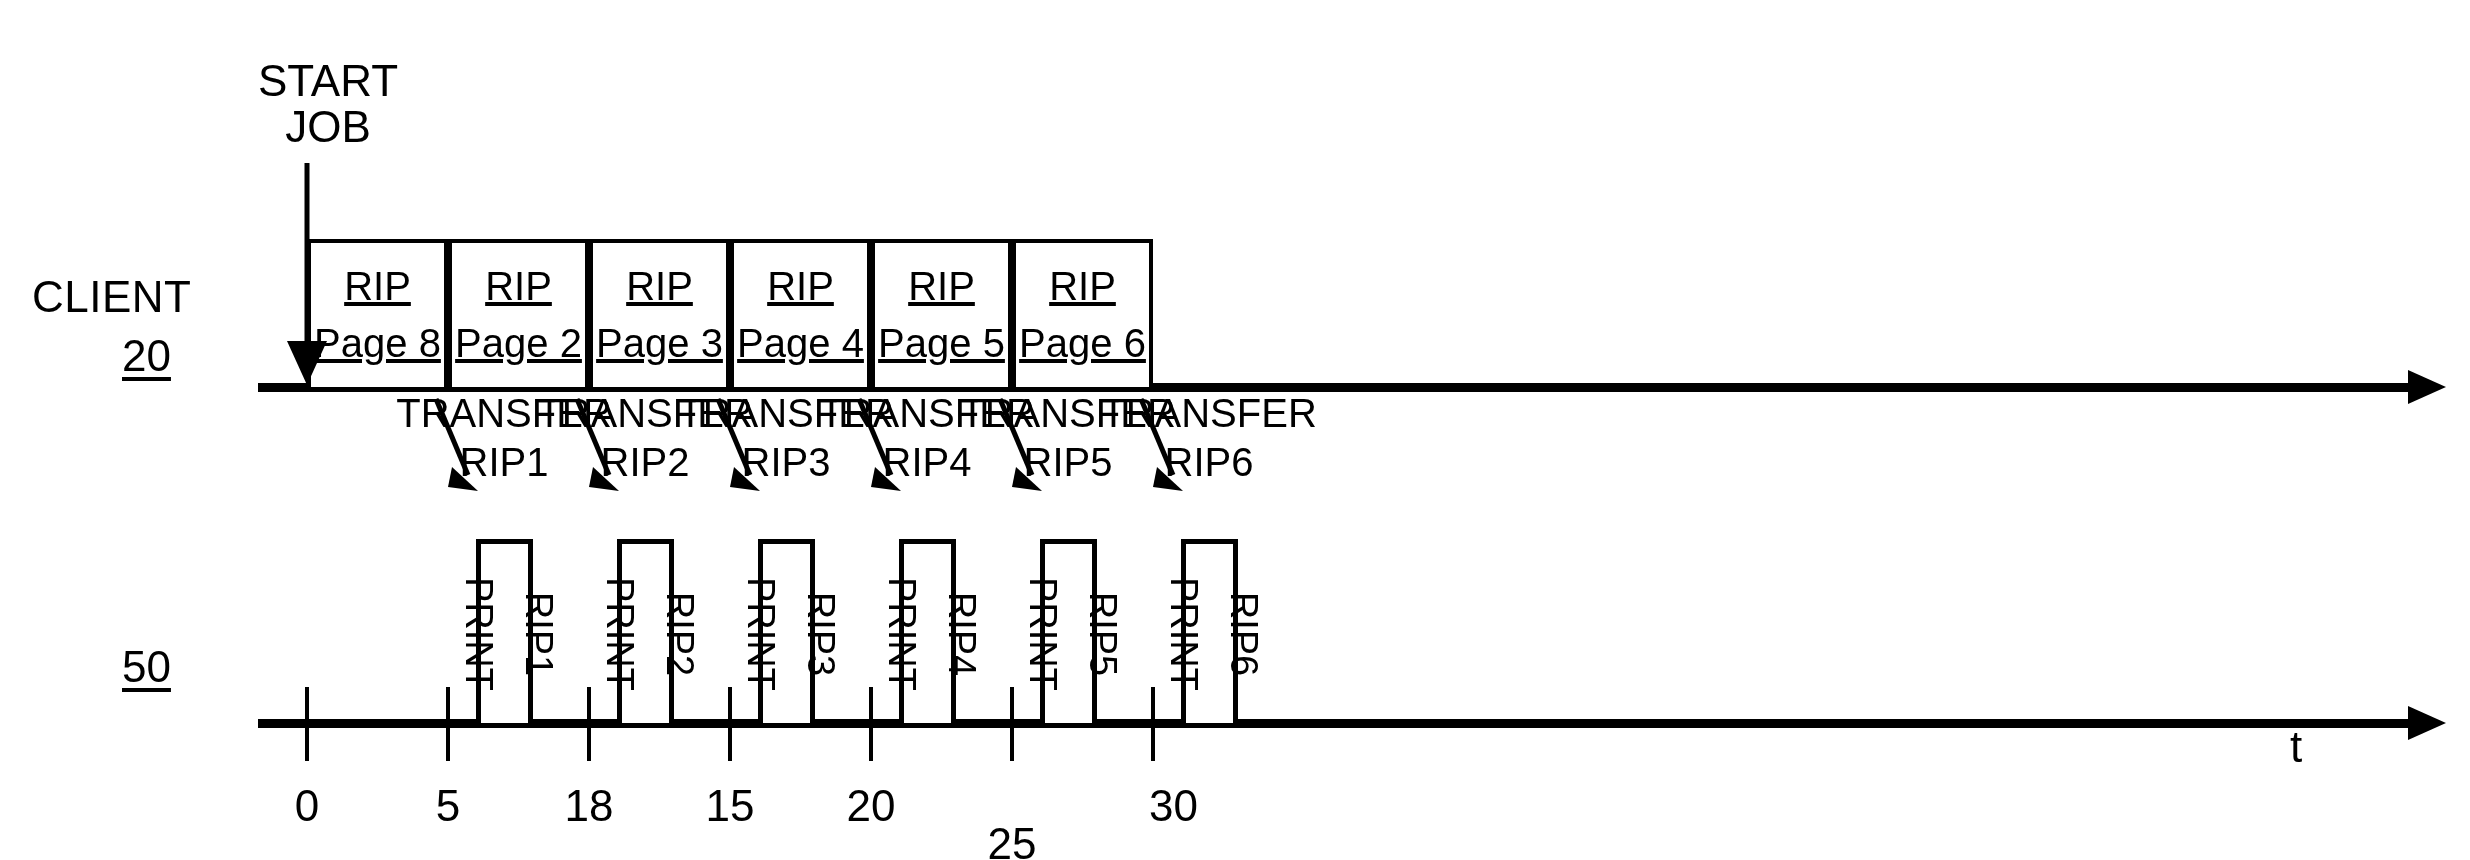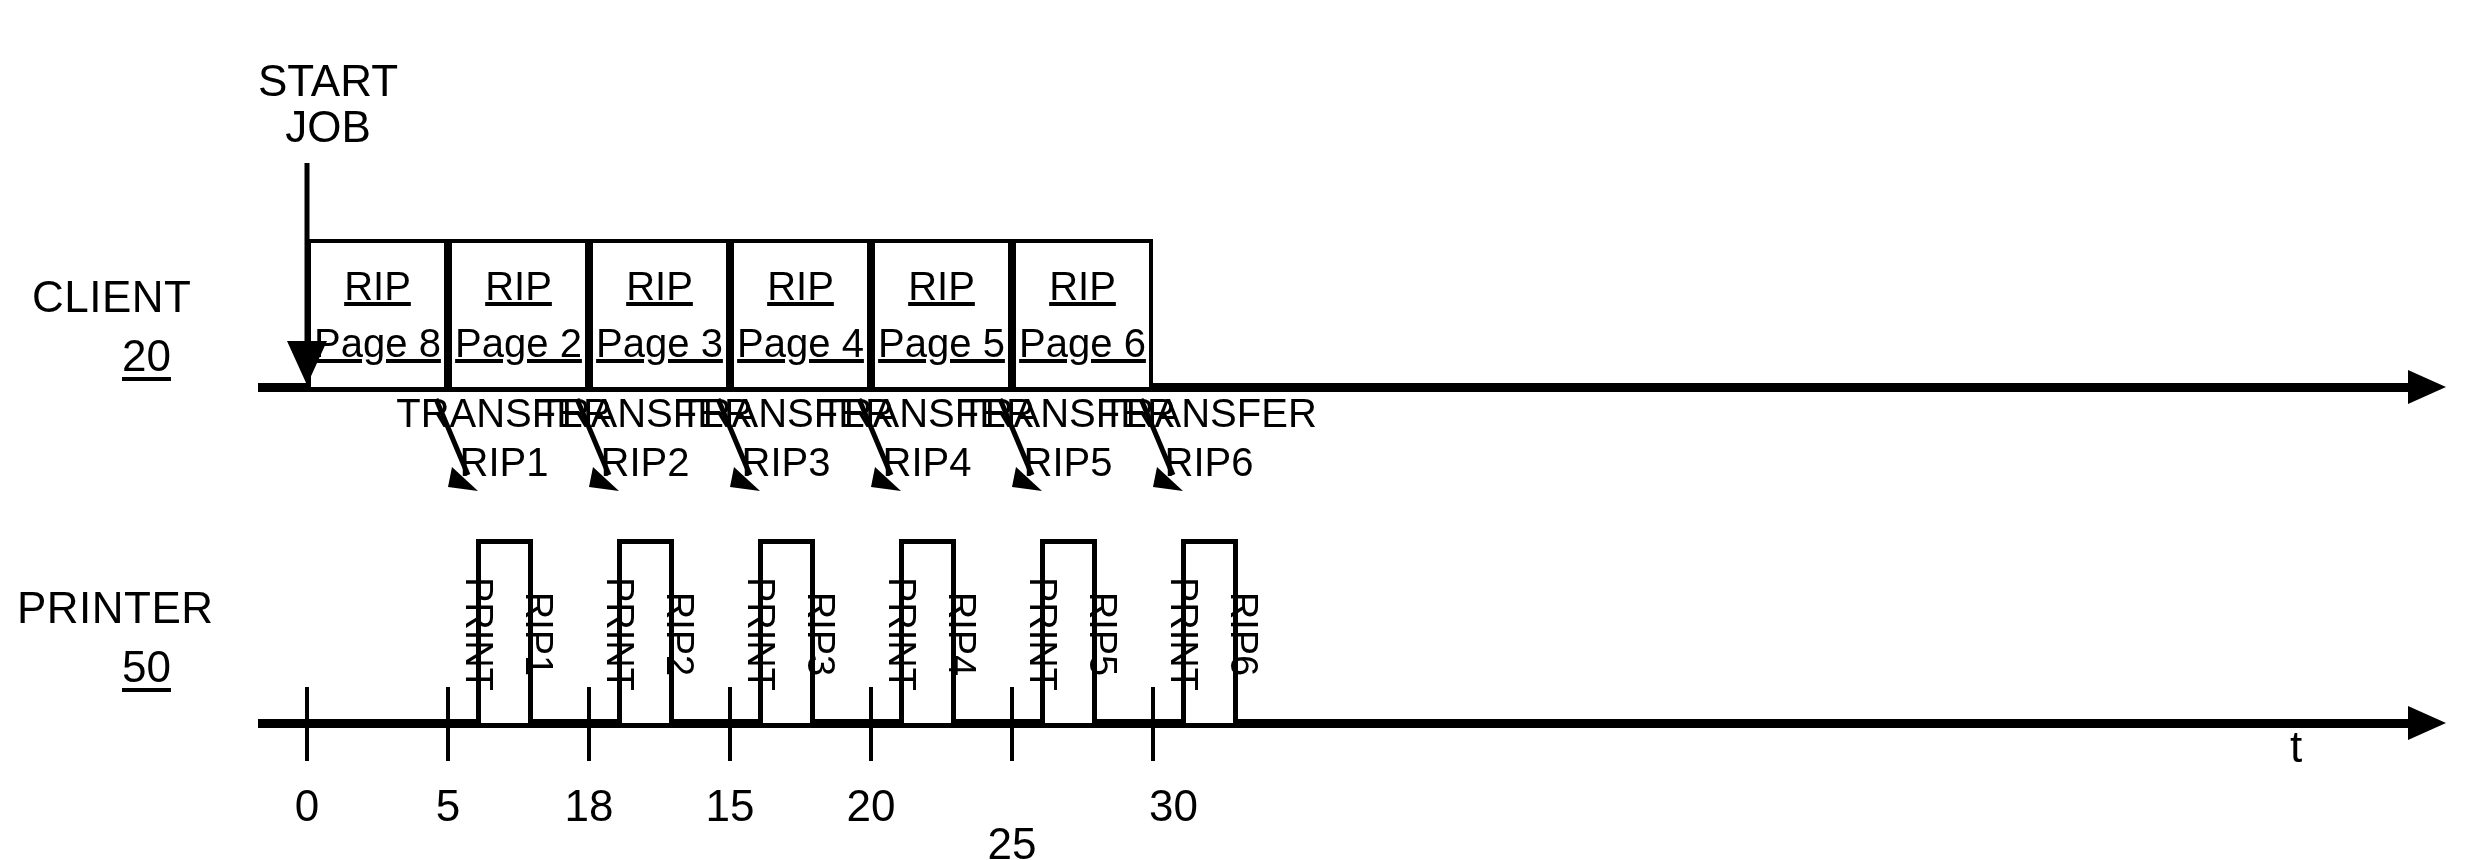--- a/index.html
+++ b/index.html
@@ -60,21 +60,20 @@
 <div id="stage">
 
   <div class="txt startcap" id="startcap" style="left: 243px; top: 58px; width: 170px;">
     <div>START</div>
     <div>JOB</div>
   </div>
 
   <div class="txt rowlabel" id="lbl-client" style="left: 32px; top: 274px;">CLIENT</div>
   <div class="txt rownum" id="num-client" style="left: 122px; top: 333px;">20</div>
 
-  <div class="txt rowlabel" id="lbl-printer" style="left: 17px; top: 585px;">PRINTER</div>
   <div class="txt rownum" id="num-printer" style="left: 122px; top: 644px;">50</div>
 
   <div id="geom">
       <div class="axis" style="left: 258px; top: 383px; width: 2150px;"></div>
       <div class="axis-head" style="left: 2408px; top: 370px;"></div>
       <div class="axis" style="left: 258px; top: 719px; width: 2150px;"></div>
       <div class="axis-head" style="left: 2408px; top: 706px;"></div>
       <div class="tick" style="left: 305px; top: 687px; height: 74px;"></div>
       <div class="ticklabel" style="left: 262px; top: 781px; width: 90px;">0</div>
       <div class="tick" style="left: 446px; top: 687px; height: 74px;"></div>

